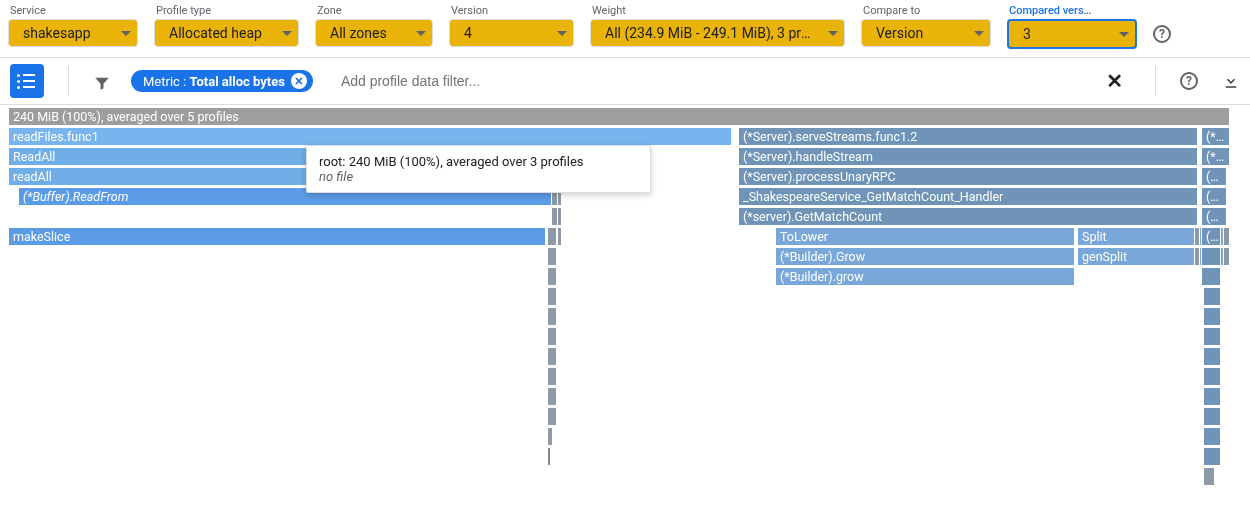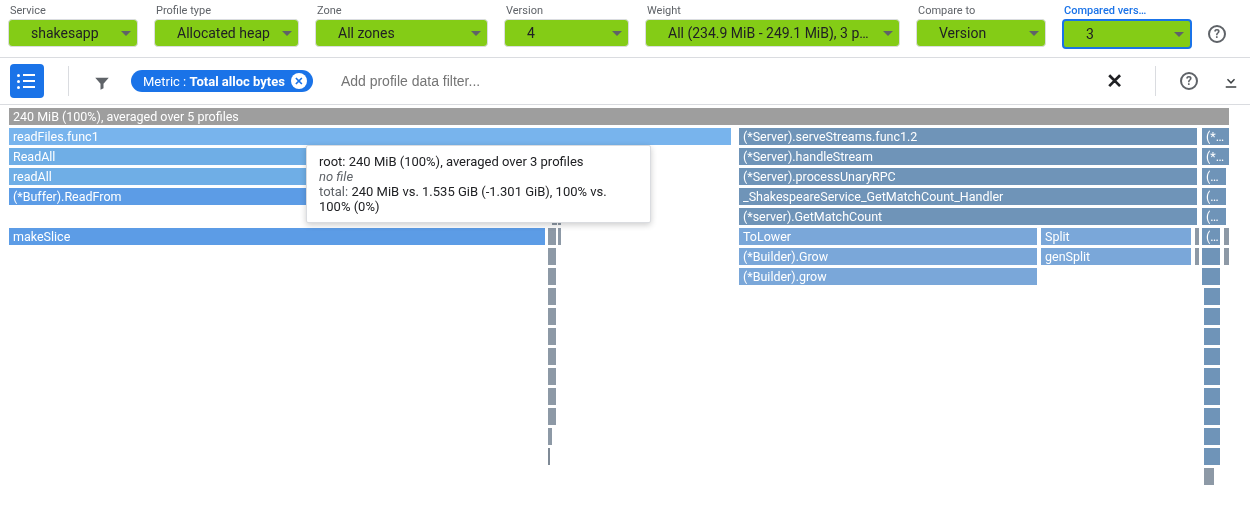--- a/index.html
+++ b/index.html
@@ -17,21 +17,21 @@
     --root-grey: #9e9e9e;
     --narrow-grey: #9aa0a6;
   }
   * { box-sizing: border-box; }
   html, body { margin:0; padding:0; font-family: "Google Sans", Roboto, Arial, sans-serif; font-size:13px; color:var(--text); background:#fff; height:511px; width:1250px; overflow:hidden; }
 
   
   .filters-row { display:flex; align-items:flex-start; padding:4px 8px 8px 8px; gap:16px; }
   .filter { display:flex; flex-direction:column; }
   .filter-label { font-size:11px; color:var(--text-secondary); margin-bottom:2px; padding-left:2px; }
-  .filter-box { display:flex; align-items:center; justify-content:space-between; border:1px solid var(--border); border-radius:4px; padding:5px 6px 5px 22px; background:#84cc16; cursor:pointer; }
+  .filter-box { display:flex; align-items:center; justify-content:space-between; border:1px solid var(--border); border-radius:4px; padding:5px 6px 5px 14px; background:#eab308; cursor:pointer; }
   .filter-box.blue { border:2px solid var(--blue); }
   .filter-label.blue { color:var(--blue); font-weight:500; overflow:hidden; text-overflow:ellipsis; white-space:nowrap; }
   .filter-value { color:#202124; font-size:14px; white-space:nowrap; overflow:hidden; text-overflow:ellipsis; }
   .caret { width:0; height:0; border-left:5px solid transparent; border-right:5px solid transparent; border-top:5px solid #5f6368; margin-left:10px; flex:none; }
   .help-circle { width:18px; height:18px; border-radius:50%; border:2px solid #5f6368; display:flex; align-items:center; justify-content:center; font-size:12px; color:#5f6368; font-weight:700; cursor:pointer; flex:none; align-self:center; margin-top:14px; }
 
   
   .toolbar { display:flex; align-items:center; border-top:1px solid var(--border); border-bottom:1px solid var(--border); padding:6px 10px; gap:24px; }
   .btn-square { width:34px; height:34px; border-radius:4px; display:flex; align-items:center; justify-content:center; cursor:pointer; }
   .btn-square.active { background:#1a73e8; color:#fff; }
@@ -51,21 +51,21 @@
   
   .flame { position:relative; margin:2px 8px 0 8px; height:380px; }
   .row { position:absolute; height:19px; border:1px solid #fff; color:#fff; font-size:12.5px; line-height:18px; padding-left:4px; white-space:nowrap; overflow:hidden; text-overflow:ellipsis; cursor:pointer; }
   .row.nolabel { padding-left:0; }
   .grey { background:#8d99a6; }
   .root { background:var(--root-grey); }
   .lt1 { background:var(--flame-left); }
   .lt2 { background:var(--flame-left-light); }
   .lt3 { background:var(--flame-left-lighter); }
   .r0 { background:#6f94b8; }
-  .r1 { background:var(--flame-a); }
+  .r1 { background:var(--flame-a);margin-left:37px; }
   .dnar { background:#7f8a96; }
 
   
   .tooltip { position:absolute; background:#fff; border:1px solid var(--border); box-shadow:0 2px 6px rgba(0,0,0,.2); padding:8px 12px; font-size:13px; color:#3c4043; border-radius:2px; }
   .tooltip .line1 { color:#202124; }
   .tooltip .line2 { font-style:italic; color:var(--text-secondary); }
   .tooltip .line3 { color:var(--text-secondary); }
 </style>
 </head>
 <body>
@@ -80,21 +80,21 @@
   </div>
   <div class="filter">
     <span class="filter-label">Profile type</span>
     <div class="filter-box" style="width:145px">
       <span class="filter-value">Allocated heap</span>
       <span class="caret"></span>
     </div>
   </div>
   <div class="filter">
     <span class="filter-label">Zone</span>
-    <div class="filter-box" style="width:173px">
+    <div class="filter-box" style="width:118px">
       <span class="filter-value">All zones</span>
       <span class="caret"></span>
     </div>
   </div>
   <div class="filter">
     <span class="filter-label">Version</span>
     <div class="filter-box" style="width:125px">
       <span class="filter-value">4</span>
       <span class="caret"></span>
     </div>
@@ -153,21 +153,21 @@
     </svg>
 </div>
 
 <div class="flame">
 
   <div class="row root" style="left:0; top:0; width:1222px;">240 MiB (100%), averaged over 5 profiles</div>
 
   <div class="row lt3" style="left:0; top:20px; width:724px;">readFiles.func1</div>
   <div class="row lt2" style="left:0; top:40px; width:548px;">ReadAll</div>
   <div class="row lt2" style="left:0; top:60px; width:548px;">readAll</div>
-  <div class="row lt1" style="left:0; top:80px; width:542px;">(*Buffer).ReadFrom</div>
+  <div class="row lt1" style="left:10px; top:80px; width:542px;font-style:italic;">(*Buffer).ReadFrom</div>
   <div class="row lt1" style="left:0; top:120px; width:538px;">makeSlice</div>
 
   <div class="row nolabel grey" style="left:549px; top:40px; width:9px;"></div>
   <div class="row nolabel grey" style="left:549px; top:60px; width:9px;"></div>
   <div class="row nolabel grey" style="left:543px; top:80px; width:10px;"></div>
   <div class="row nolabel grey" style="left:543px; top:100px; width:10px;"></div>
   <div class="row nolabel grey" style="left:539px; top:120px; width:10px;"></div>
   <div class="row nolabel grey" style="left:549px; top:80px; width:5px;"></div>
   <div class="row nolabel grey" style="left:549px; top:100px; width:5px;"></div>
   <div class="row nolabel grey" style="left:549px; top:120px; width:5px;"></div>
@@ -217,15 +217,14 @@
   <div class="row nolabel r0" style="left:1195px; top:340px; width:18px;"></div>
   <div class="row nolabel grey" style="left:1195px; top:360px; width:12px;"></div>
   <div class="row nolabel grey" style="left:1215px; top:120px; width:7px;"></div>
   <div class="row nolabel grey" style="left:1215px; top:140px; width:7px;"></div>
   <div class="row nolabel grey" style="left:1186px; top:120px; width:6px;"></div>
   <div class="row nolabel grey" style="left:1186px; top:140px; width:6px;"></div>
 
   <div class="tooltip" style="left:298px; top:22px; width:345px;margin-top:16px;">
     <div class="line1">root: 240 MiB (100%), averaged over 3 profiles</div>
     <div class="line2">no file</div>
-    <div class="line3"><span>total: </span><span style="color:#202124">240 MiB vs. 1.535 GiB (-1.301 GiB), 100% vs. 100% (0%)</span></div>
   </div>
 </div>
 
 </body></html>

